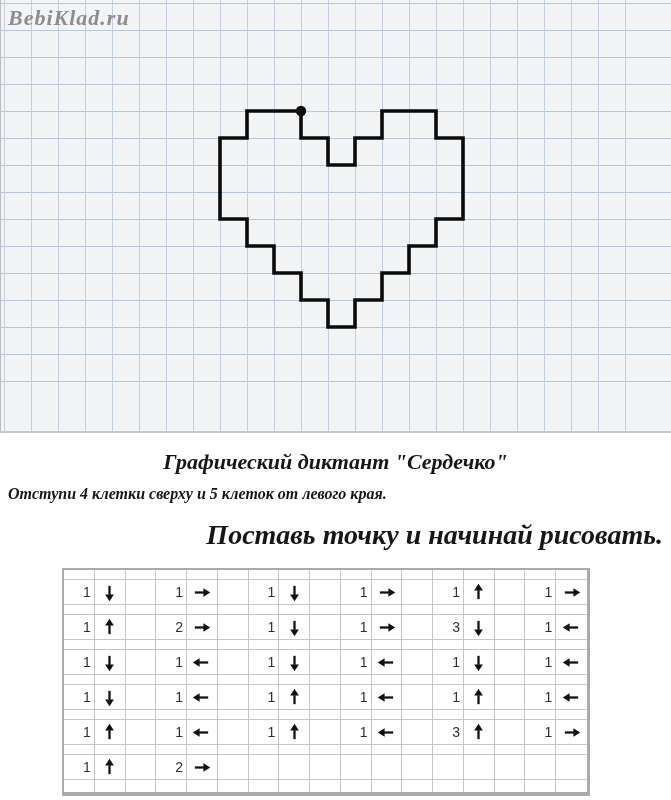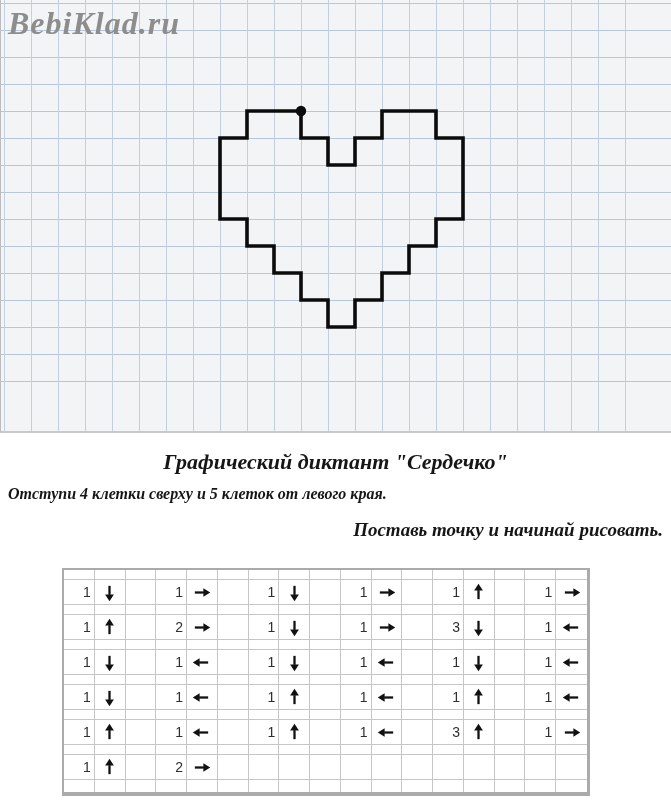--- a/index.html
+++ b/index.html
@@ -13,32 +13,32 @@
     background-image:
       repeating-linear-gradient(to right, transparent 0, transparent 26px, #c3cee0 26px, #c3cee0 27px),
       repeating-linear-gradient(to bottom, transparent 0, transparent 26px, #b9c5d8 26px, #b9c5d8 27px);
     background-position: -23px -23px;
     border-bottom: 2px solid #c9c9c9;
     border-left: 1px solid #bdbdbd;
   }
   .watermark {
     position: absolute; left: 7px; top: 5px;
     font-family: "Liberation Serif", serif; font-style: italic; font-weight: bold;
-    font-size: 32px; color: #8d8d8d; letter-spacing: 1px;
+    font-size: 22px; color: #8d8d8d; letter-spacing: 1px;
   }
   .heart-svg { position: absolute; left: 0; top: 0; }
 
   
   .hand {
     font-family: "Liberation Serif", serif; font-style: italic; font-weight: bold;
     color: #161616; position: absolute; white-space: nowrap;
   }
   .title { top: 449px; left: 0; width: 671px; text-align: center; font-size: 22px; }
   .line1 { top: 485px; left: 8px; font-size: 16px; }
-  .line2 { top: 519px; right: 8px; font-size: 19px; }
+  .line2 { top: 519px; right: 8px; font-size: 28px; }
 
   
   .dict-table {
     position: absolute; left: 62px; top: 568px; width: 528px;
     display: grid;
     grid-template-columns: repeat(17, 1fr);
     grid-template-rows: 10px 25px 10px 25px 10px 25px 10px 25px 10px 25px 10px 25px 12px;
     border: 2px solid #ababab;
     border-right-width: 3px; border-bottom-width: 4px;
     background: #ffffff;

